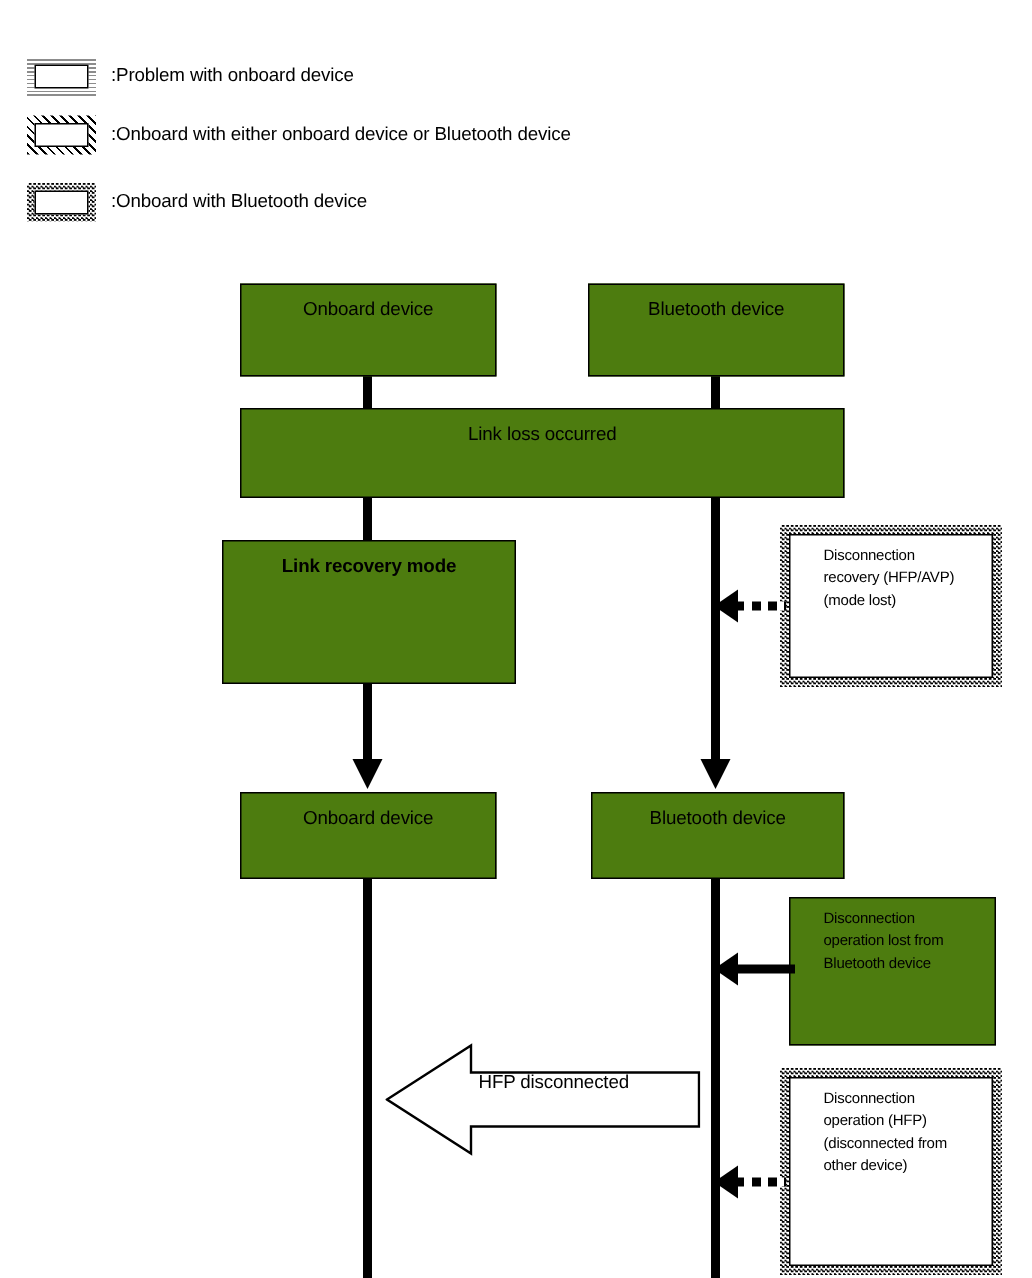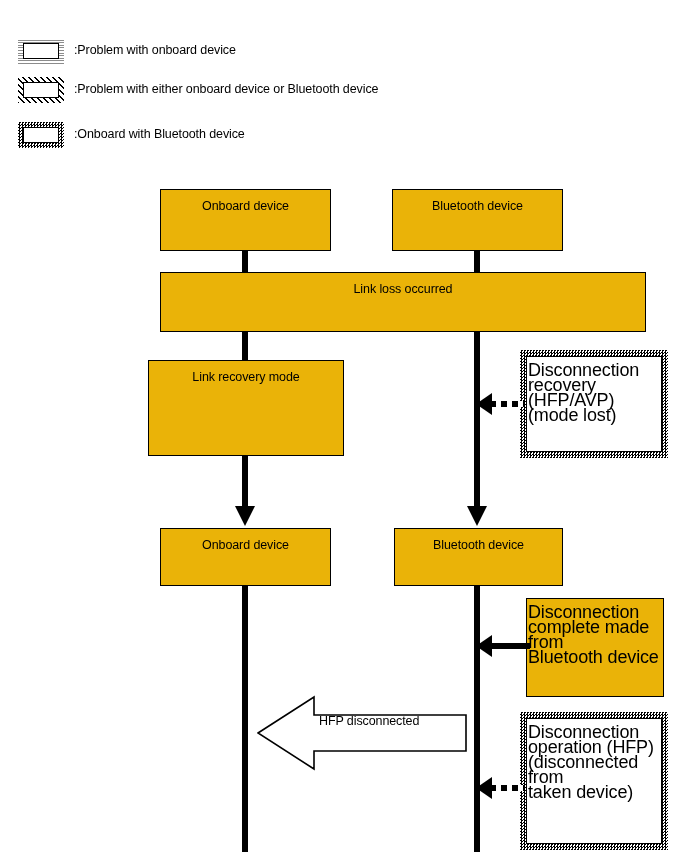--- a/index.html
+++ b/index.html
@@ -70,37 +70,37 @@
     top: 5px;
     font-size: 12.5px;
     letter-spacing: -0.1px;
     white-space: nowrap;
   }
 
   
   .box {
     position: absolute;
     box-sizing: border-box;
-    background: #eab308;
+    background: #4d7c0f;
     border: 1.4px solid #000000;
   }
   .box-label-center {
     position: absolute;
     left: 0; right: 0;
     top: 9px;
     text-align: center;
     font-size: 12.5px;
     letter-spacing: -0.1px;
   }
   .box-label-left {
     position: absolute;
-    left: 1px;
+    left: 22px;
     top: 6px;
     right: 4px;
-    font-size: 18px;
+    font-size: 10px;
     line-height: 15px;
     letter-spacing: -0.15px;
   }
 
   
   .dotbox {
     position: absolute;
     box-sizing: border-box;
     background-image:
       repeating-conic-gradient(#000000 0% 25%, #ffffff 0% 50%);
@@ -223,21 +223,21 @@
     <div class="legend-swatch sw-onboard">
       <div class="inner"></div>
     </div>
     <div class="legend-text">:Problem with onboard device</div>
   </div>
 
   <div class="legend-row" style="top:45px;">
     <div class="legend-swatch sw-either">
       <div class="inner"></div>
     </div>
-    <div class="legend-text">:Problem with either onboard device or Bluetooth device</div>
+    <div class="legend-text">:Onboard with either onboard device or Bluetooth device</div>
   </div>
 
   <div class="legend-row" style="top:90px;">
     <div class="legend-swatch sw-bt">
       <div class="inner"></div>
     </div>
     <div class="legend-text">:Onboard with Bluetooth device</div>
   </div>
 
   <div class="vline" style="left:242px; top:216px; height:26px;"></div>
@@ -259,25 +259,25 @@
   </div>
 
   <div class="box" style="left:160px; top:157px; width:171px; height:62px;">
     <div class="box-label-center">Onboard device</div>
   </div>
 
   <div class="box" style="left:392px; top:157px; width:171px; height:62px;">
     <div class="box-label-center">Bluetooth device</div>
   </div>
 
-  <div class="box" style="left:160px; top:240px; width:486px; height:60px;">
+  <div class="box" style="left:160px; top:240px; width:403px; height:60px;">
     <div class="box-label-center">Link loss occurred</div>
   </div>
 
-  <div class="box" style="left:148px; top:328px; width:196px; height:96px;">
+  <div class="box" style="left:148px; top:328px; width:196px; height:96px;font-weight:bold;">
     <div class="box-label-center">Link recovery mode</div>
   </div>
 
   <div class="dotbox" style="left:520px; top:318px; width:148px; height:108px;">
     <div class="inner">
       <div class="box-label-left">
         <div>Disconnection</div>
         <div>recovery (HFP/AVP)</div>
         <div>(mode lost)</div>
       </div>
@@ -294,21 +294,21 @@
     <div class="box-label-center">Onboard device</div>
   </div>
 
   <div class="box" style="left:394px; top:496px; width:169px; height:58px;">
     <div class="box-label-center">Bluetooth device</div>
   </div>
 
   <div class="box" style="left:526px; top:566px; width:138px; height:99px;">
     <div class="box-label-left">
       <div>Disconnection</div>
-      <div>complete made from</div>
+      <div>operation lost from</div>
       <div>Bluetooth device</div>
     </div>
   </div>
 
   <div class="arrow-left-solid" style="position:absolute; left:476px; top:602px; width:54px; height:24px;">
     <div class="shaft"></div>
     <div class="head"></div>
   </div>
 
   <div class="blockarrow" style="left:257px; top:662px; width:210px; height:78px;">
@@ -317,21 +317,21 @@
     </svg>
     <div class="ba-label">HFP disconnected</div>
   </div>
 
   <div class="dotbox" style="left:520px; top:680px; width:148px; height:138px;">
     <div class="inner">
       <div class="box-label-left">
         <div>Disconnection</div>
         <div>operation (HFP)</div>
         <div>(disconnected from</div>
-        <div>taken device)</div>
+        <div>other device)</div>
       </div>
     </div>
   </div>
 
   <div class="arrow-left-dashed" style="position:absolute; left:476px; top:744px; width:48px; height:24px;">
     <div class="shaft"></div>
     <div class="head"></div>
   </div>
 
   <div class="squiggle" style="left:212px; top:816px; width:66px; height:24px;">

